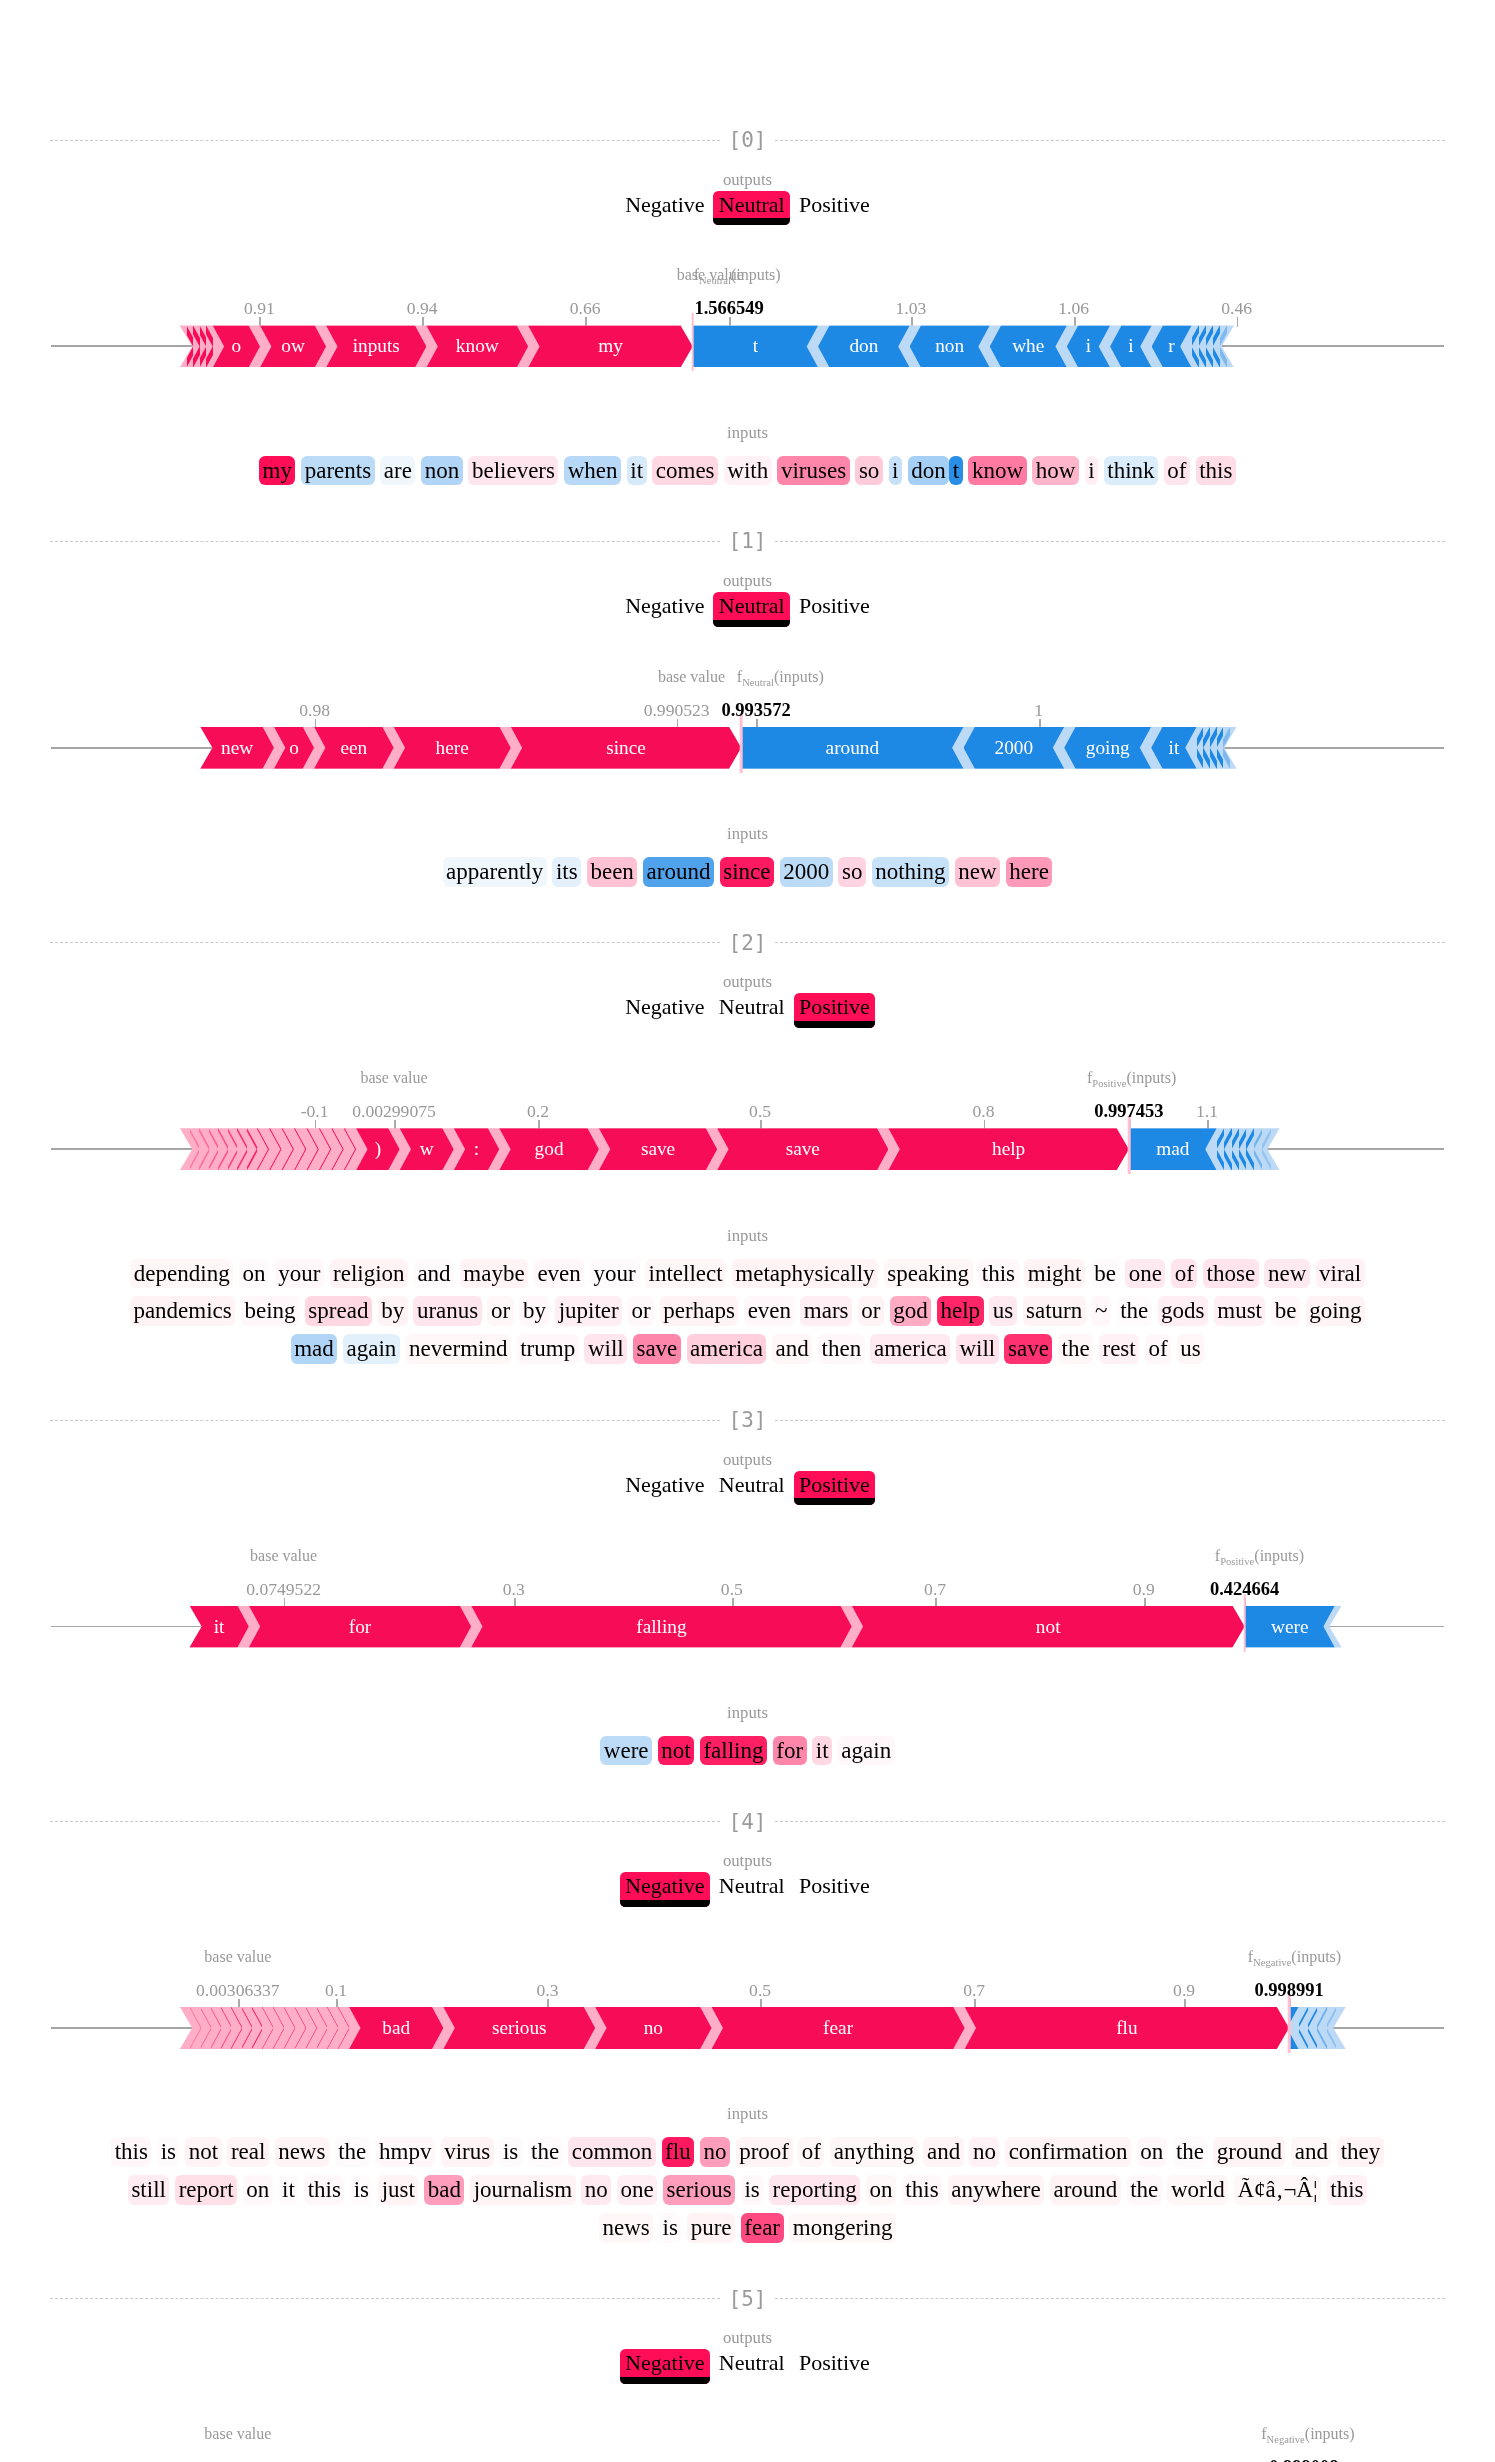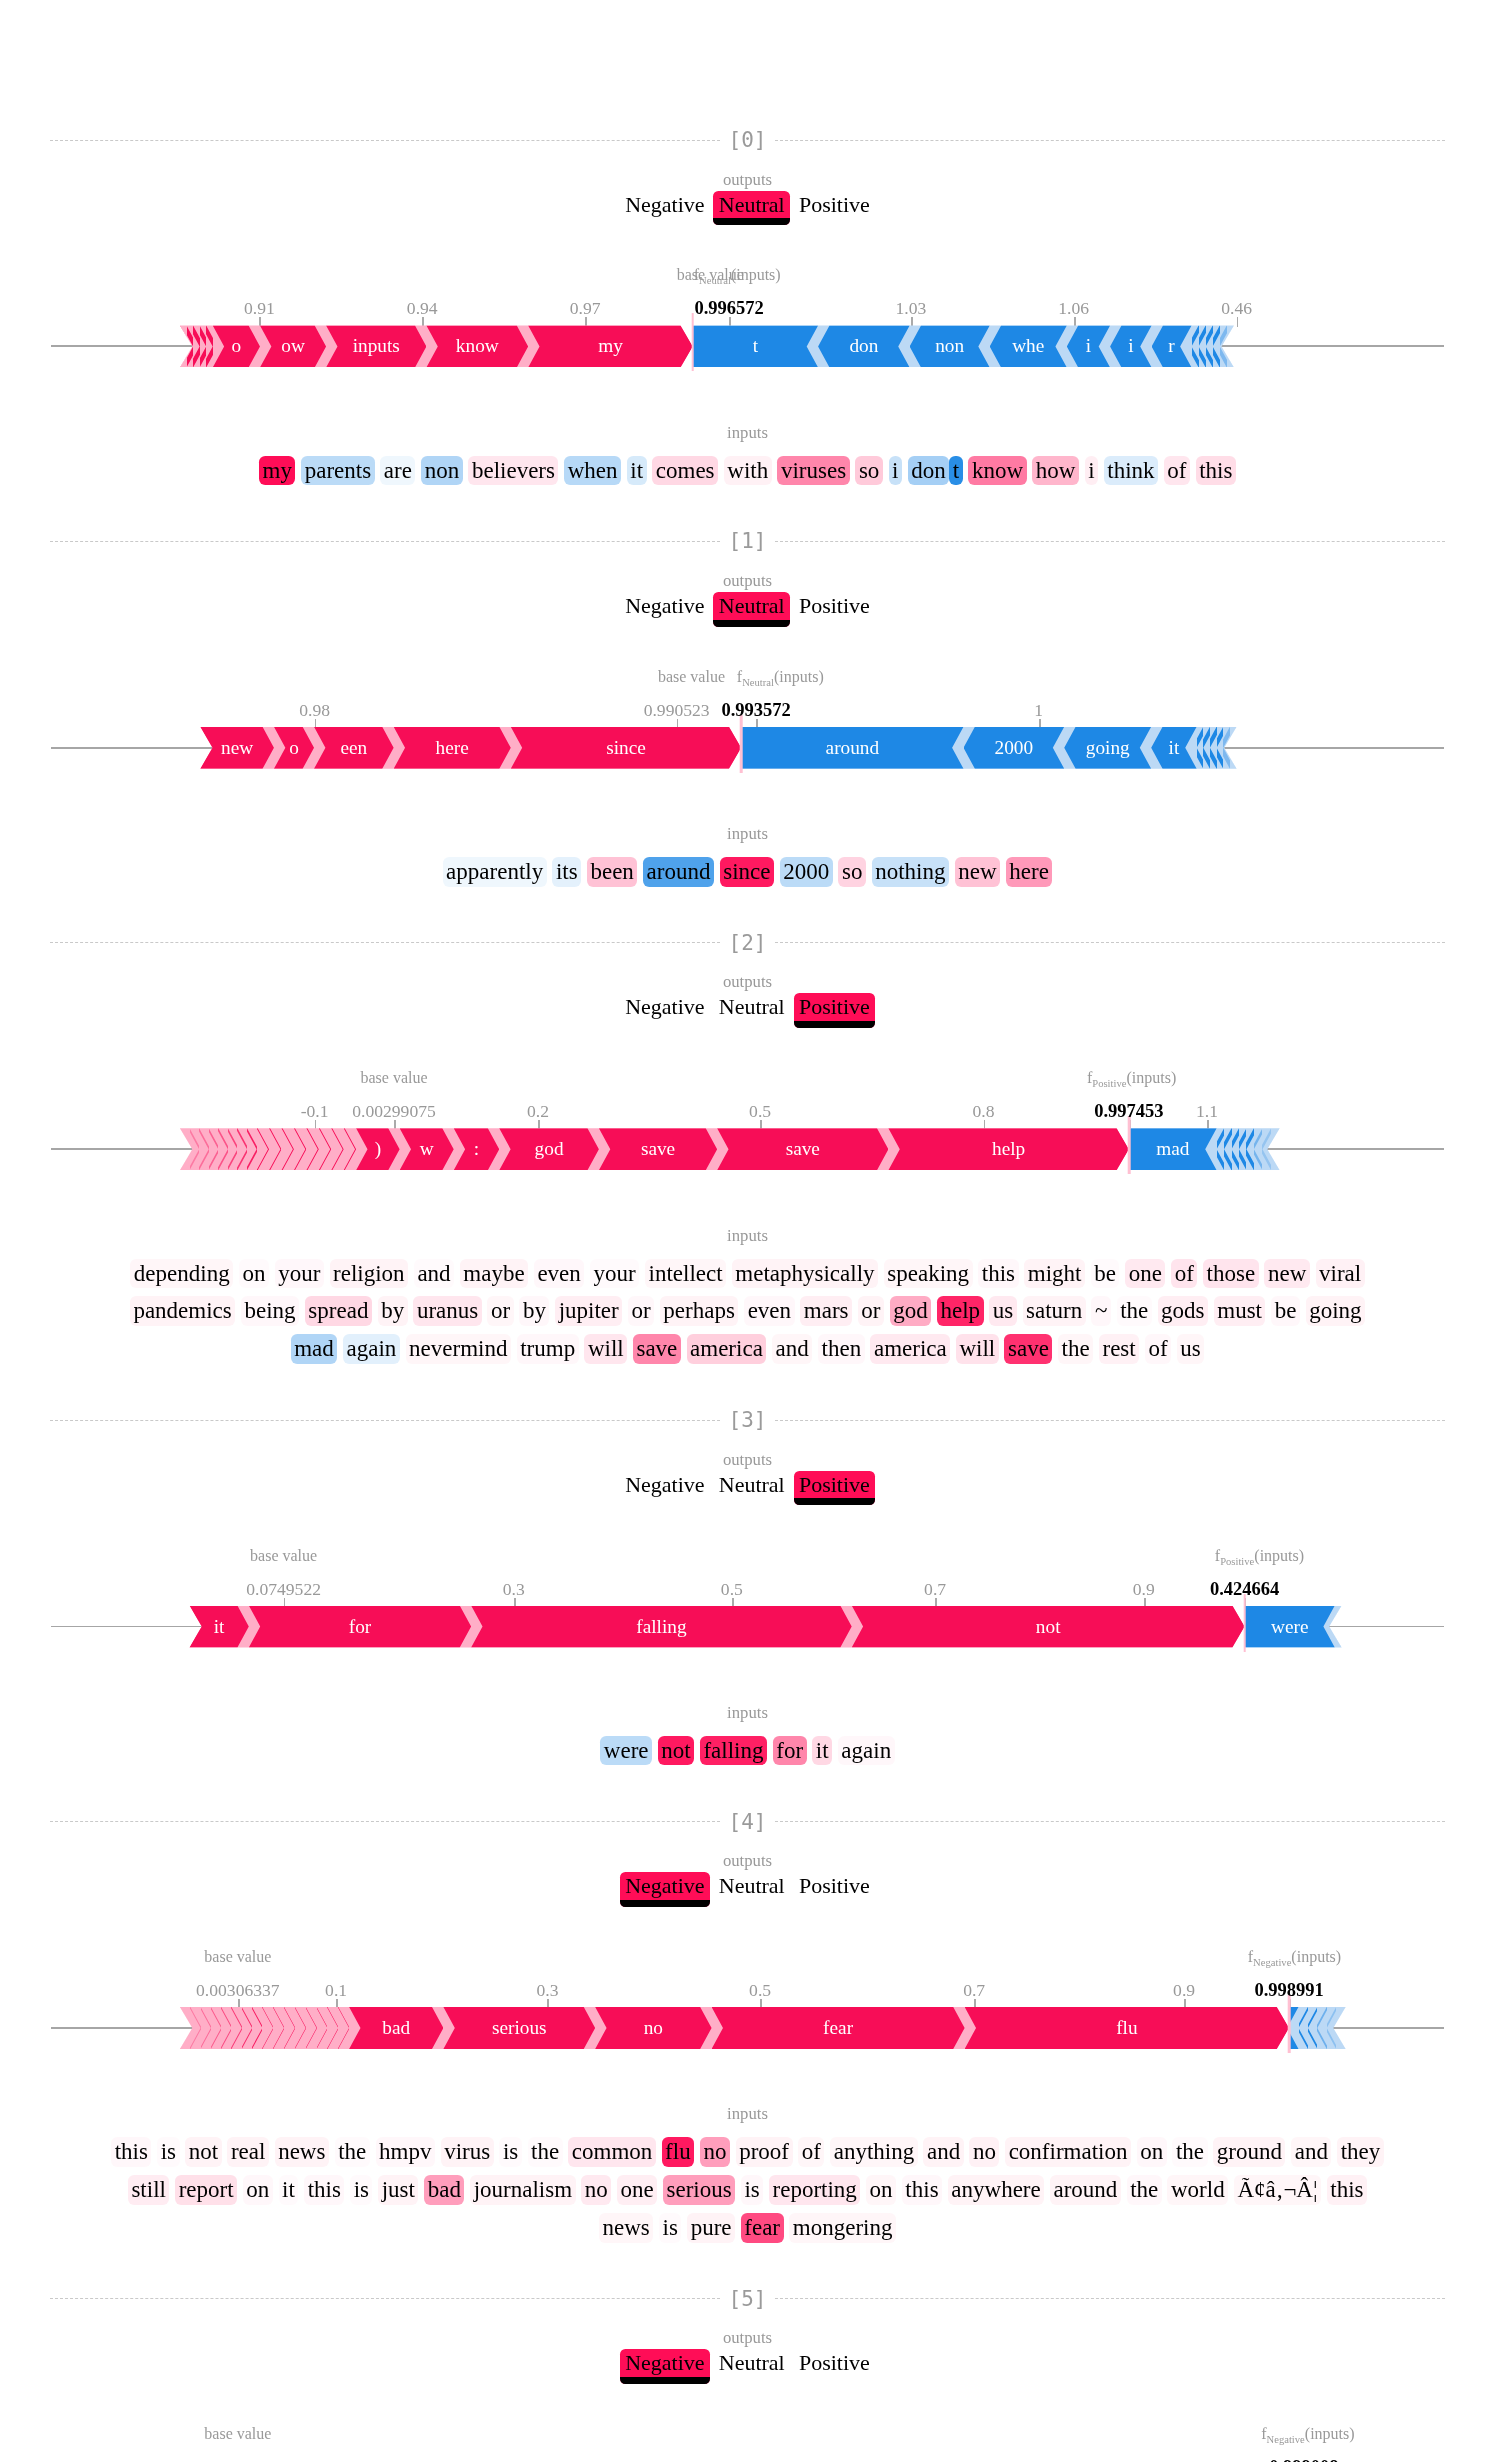--- a/index.html
+++ b/index.html
@@ -48,23 +48,23 @@
       <div class="classes"><span class="cls">Negative</span><span class="cls sel">Neutral</span><span class="cls">Positive</span></div>
       <div class="plot">
         <div class="axis-line"></div>
         <div class="axis-wrap">
           <span class="axis-label" style="left: 47.2%;">base value</span>
           <span class="axis-label" style="left: 49.2%;">f<sub>Neutral</sub>(inputs)</span>
           <span class="tick" style="left: 13.7%;">0.91</span>
           <div class="tickmark" style="left: 13.7%;"></div>
           <span class="tick" style="left: 25.8%;">0.94</span>
           <div class="tickmark" style="left: 25.8%;"></div>
-          <span class="tick" style="left: 37.9%;">0.97</span>
+          <span class="tick" style="left: 37.9%;">0.66</span>
           <div class="tickmark" style="left: 37.9%;"></div>
-          <span class="tick b" style="left: 48.6%;">0.996572</span>
+          <span class="tick b" style="left: 48.6%;">1.566549</span>
           <div class="tickmark" style="left: 48.6%;"></div>
           <span class="tick" style="left: 62.1%;">1.03</span>
           <div class="tickmark" style="left: 62.1%;"></div>
           <span class="tick" style="left: 74.2%;">1.06</span>
           <div class="tickmark" style="left: 74.2%;"></div>
           <span class="tick" style="left: 86.3%;">0.46</span>
           <div class="tickmark" style="left: 86.3%;"></div>
           <div class="bar">
             <div class="grp red-grp" style="left: 7.8%; width: 38.1%;">
               <div class="arrow ar-red" style="flex-grow: 0.8;"></div>

